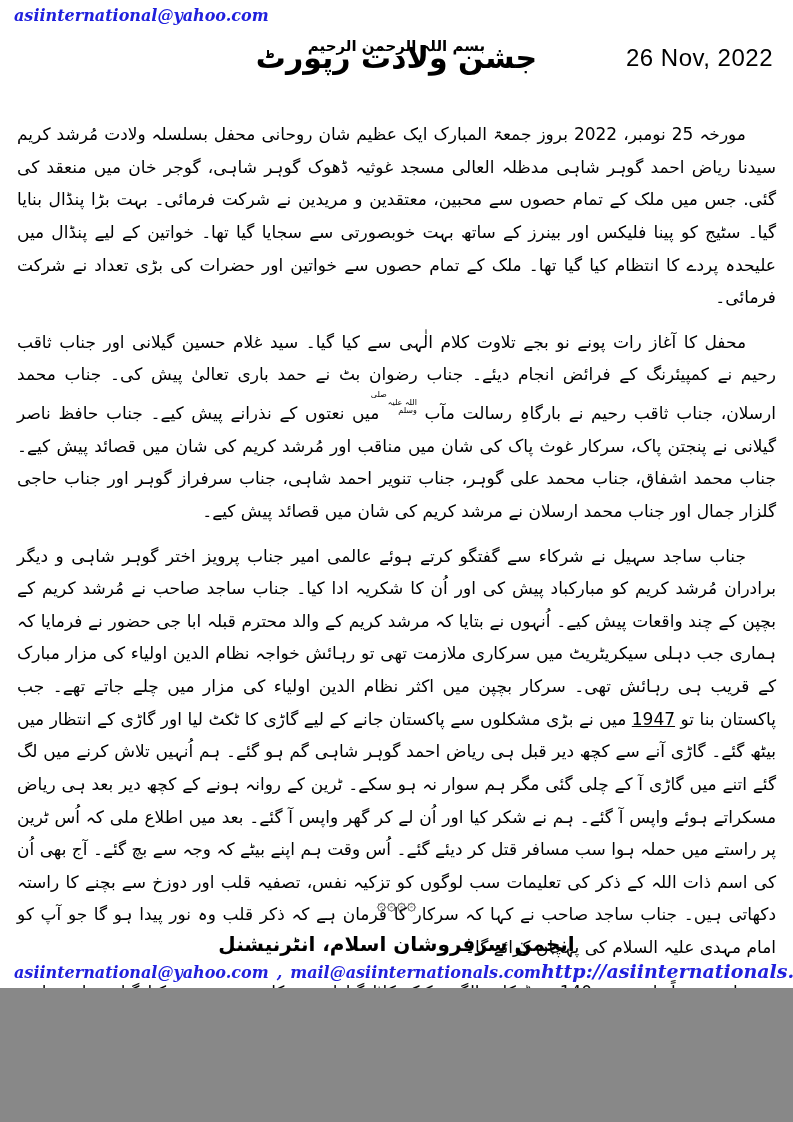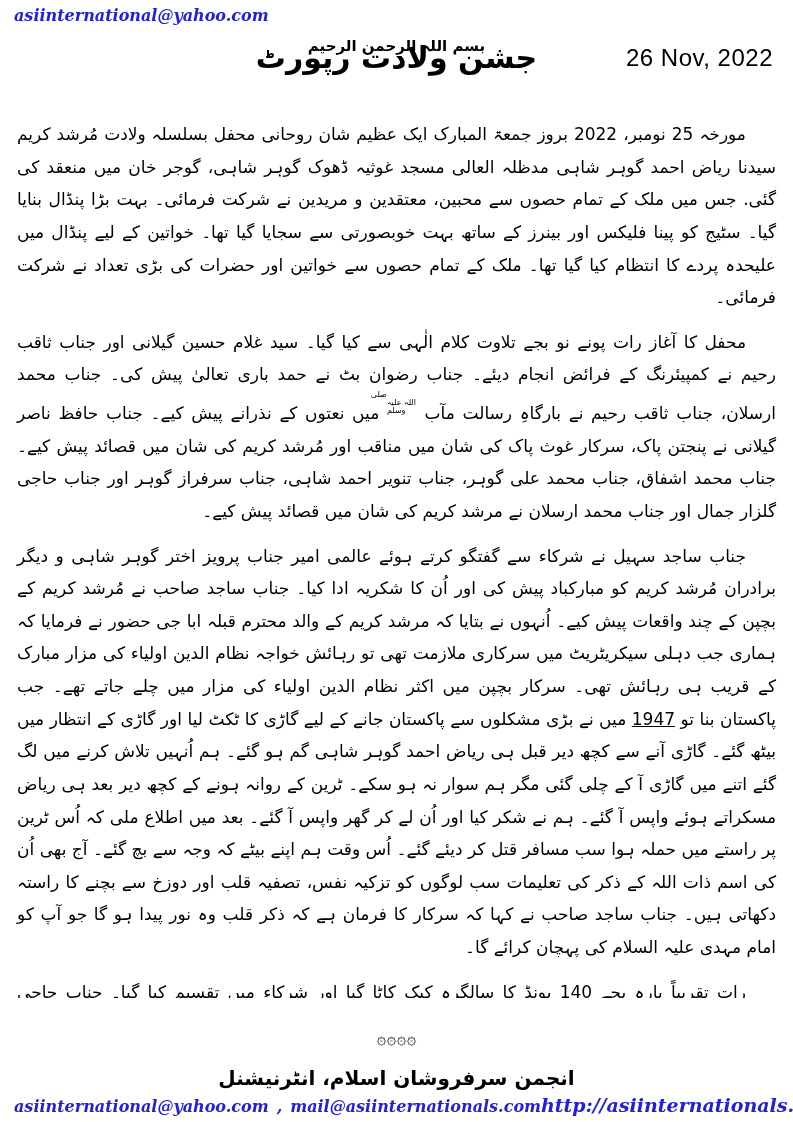--- a/index.html
+++ b/index.html
@@ -1,17 +1,17 @@
 <!DOCTYPE html>
 <html lang="ur" style="--link: #2020dd;"><head>
 <meta charset="utf-8">
 <style>
   html,body{margin:0;padding:0;background:#888;}
   .page{
-    width:793px;height:1122px;background:#ffffff;position:relative;
+    width:793px;height:988px;background:#ffffff;position:relative;
     margin:0 auto;font-family:"DejaVu Sans",sans-serif;color:#000;
     overflow:hidden;
   }
   
   .header-email{
     position:absolute;top:6px;left:14px;
     font-family:"DejaVu Serif",serif;font-style:italic;font-weight:bold;
     font-size:16px;color:var(--link);
   }
   .bismillah{
@@ -30,21 +30,21 @@
   
   .report-body{
     position:absolute;top:118px;left:16px;right:16px;max-height:880px;
     direction:rtl;text-align:justify;font-size:17px;line-height:1.92;
     overflow:hidden;
   }
   .report-body p{margin:0 1px 12px;text-indent:30px;}
   .seg-underline{text-decoration:underline;}
   .seg-honorific{
     display:inline-block;font-size:8px;line-height:8px;max-width:30px;
-    vertical-align:6px;text-align:left;white-space:normal;
+    vertical-align:6px;text-align:right;white-space:normal;
   }
   
   .footer{position:absolute;left:0;right:0;bottom:6px;}
   .ornaments{
     text-align:center;font-size:17px;letter-spacing:7px;line-height:20px;
   }
   .org-name{
     text-align:center;font-weight:bold;font-size:20px;direction:rtl;
     margin-top:18px;
   }

